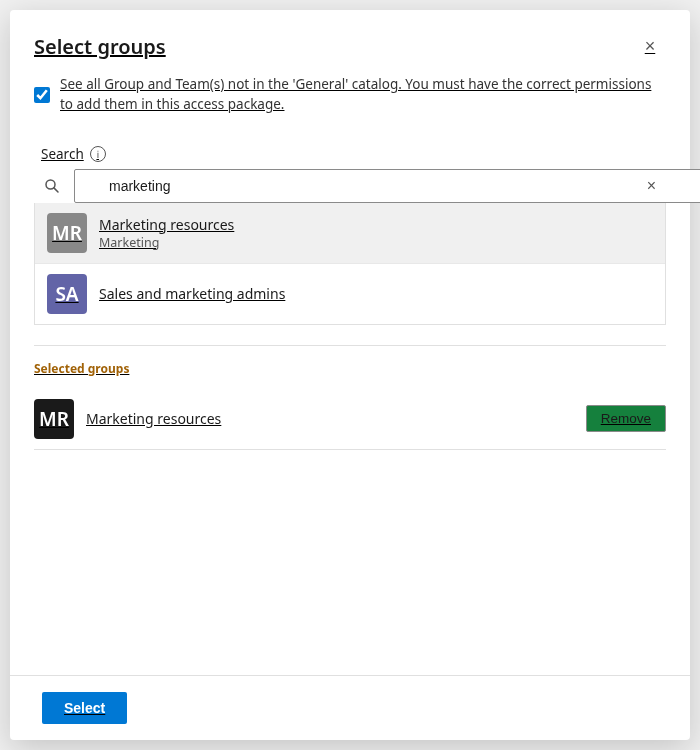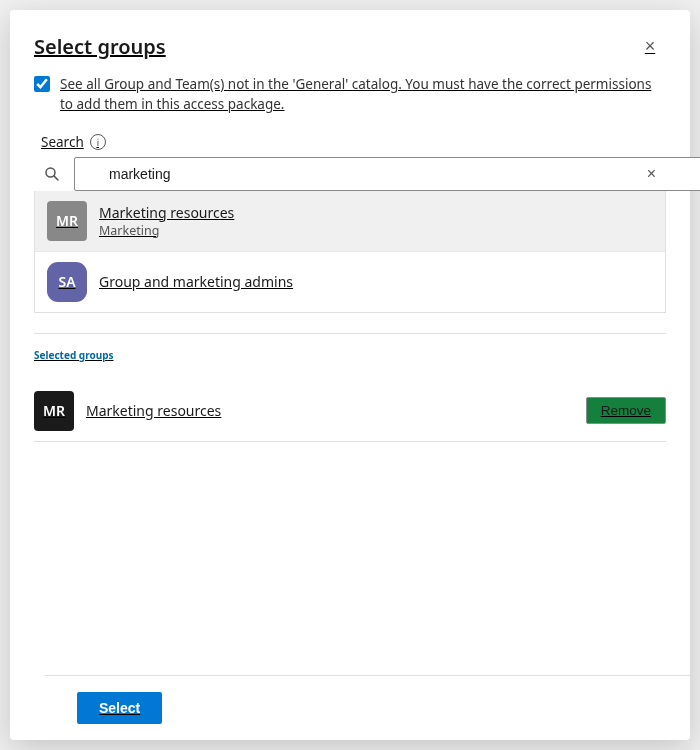--- a/index.html
+++ b/index.html
@@ -45,23 +45,23 @@
       align-items: center;
       justify-content: center;
       border-radius: 2px;
     }
     .dialog-body {
       padding: 0 24px;
       flex: 1;
     }
     .checkbox-row {
       display: flex;
-      align-items: flex-start;
+      align-items: center;
       gap: 10px;
-      margin-bottom: 18px;
+      margin-bottom: 30px;
     }
     .checkbox-input {
       width: 16px;
       height: 16px;
       margin-top: 2px;
       accent-color: #0078d4;
       flex-shrink: 0;
     }
     .checkbox-label {
       font-size: 13.5px;
@@ -143,47 +143,47 @@
     .result-item.selected-item {
       background: #f0f0f0;
     }
     .avatar {
       width: 40px;
       height: 40px;
       border-radius: 4px;
       display: flex;
       align-items: center;
       justify-content: center;
-      font-size: 14px;
+      font-size: 19px;
       font-weight: 600;
       color: #fff;
       flex-shrink: 0;
     }
     .avatar-gray { background: #888; }
-    .avatar-purple { background: #6264a7; border-radius: 11px; }
+    .avatar-purple { background: #6264a7; }
     .avatar-dark { background: #1a1a1a; }
     .result-info { display: flex; flex-direction: column; }
     .result-name {
       font-size: 14px;
       color: #1a1a1a;
     }
     .result-status {
       font-size: 12.5px;
       color: #555;
     }
     .section-divider {
       border: none;
       border-top: 1px solid #e0e0e0;
       margin: 20px 0 14px 0;
     }
     .selected-groups-title {
-      font-size: 10px;
+      font-size: 12px;
       font-weight: 700;
-      color: #0369a1;
-      margin-bottom: 19px;
+      color: #a16207;
+      margin-bottom: 12px;
     }
     .selected-group-row {
       display: flex;
       align-items: center;
       gap: 12px;
       padding: 10px 0;
       border-bottom: 1px solid #e0e0e0;
     }
     .selected-group-name {
       flex: 1;
@@ -197,21 +197,20 @@
       padding: 5px 14px;
       font-size: 13.5px;
       color: #1a1a1a;
       cursor: pointer;
     }
     .dialog-footer {
       padding: 16px 32px;
       border-top: 1px solid #e0e0e0;
       display: flex;
       align-items: flex-start;
-      margin-left: 35px;
     }
     .select-btn {
       background: #0078d4;
       color: #fff;
       border: none;
       border-radius: 2px;
       padding: 8px 22px;
       font-size: 14px;
       font-weight: 600;
       cursor: pointer;
@@ -250,21 +249,21 @@
       <div class="result-item selected-item">
         <div class="avatar avatar-gray">MR</div>
         <div class="result-info">
           <span class="result-name">Marketing resources</span>
           <span class="result-status">Marketing</span>
         </div>
       </div>
       <div class="result-item">
         <div class="avatar avatar-purple">SA</div>
         <div class="result-info">
-          <span class="result-name">Group and marketing admins</span>
+          <span class="result-name">Sales and marketing admins</span>
         </div>
       </div>
     </div>
 
     <hr class="section-divider">
 
     <div class="selected-groups-title">Selected groups</div>
 
     <div class="selected-group-row">
       <div class="avatar avatar-dark">MR</div>

